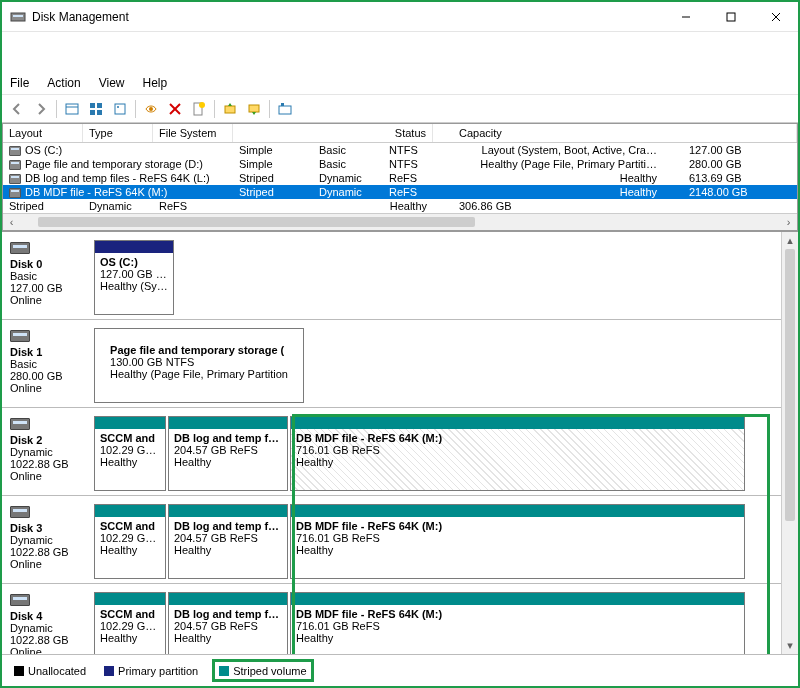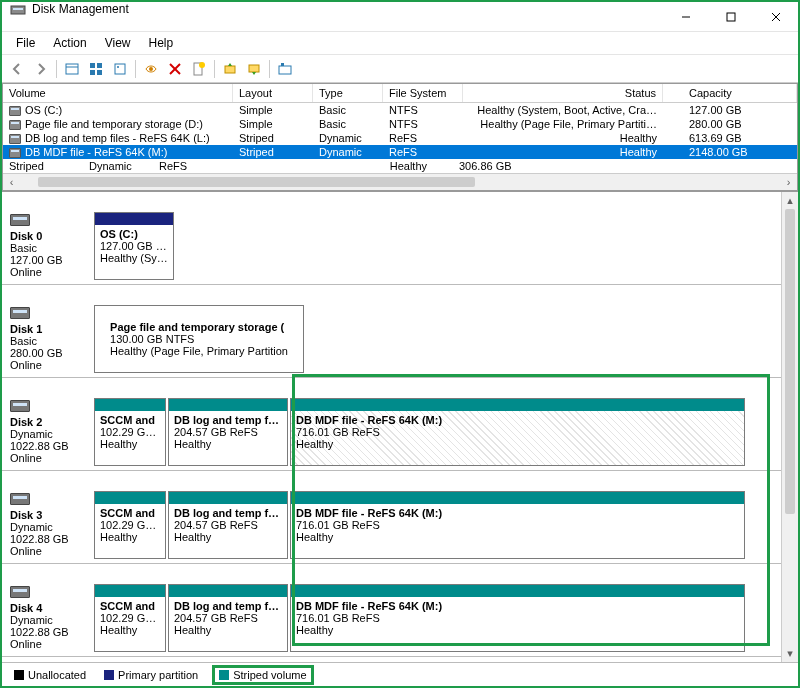--- a/index.html
+++ b/index.html
@@ -1,58 +1,58 @@
 <!DOCTYPE html>
 <html><head>
 <meta charset="utf-8">
 <style>
 * { box-sizing: border-box; margin: 0; padding: 0; }
 body { font-family: "Segoe UI", Tahoma, sans-serif; font-size: 11px; background: #fff; width: 800px; height: 688px; border: 2px solid #1e9c4a; display: flex; flex-direction: column; overflow: hidden; }
-.titlebar { display: flex; align-items: flex-start; height: 30px; padding: 0 0 0 8px; background: #fff; border-bottom: 1px solid #e5e5e5; }
+.titlebar { display: flex; align-items: center; height: 30px; padding: 0 0 0 8px; background: #fff; border-bottom: 1px solid #e5e5e5; }
 .titlebar .icon { width: 16px; height: 16px; margin-right: 6px; }
 .titlebar .title { flex: 1; font-size: 12px; }
 .winbtns { display: flex; }
 .winbtn { width: 45px; height: 30px; display: flex; align-items: center; justify-content: center; }
 .winbtn svg { width: 10px; height: 10px; }
-.menubar { display: flex; gap: 2px; padding: 2px 6px; border-bottom: 1px solid #e5e5e5; }
+.menubar { display: flex; gap: 2px; padding: 2px 0; border-bottom: 1px solid #e5e5e5; margin-top: 40px; }
 .menubar span { padding: 2px 8px; font-size: 12px; }
 .toolbar { display: flex; gap: 2px; align-items: center; padding: 2px 4px; height: 28px; border-bottom: 1px solid #ccc; }
 .tb { width: 22px; height: 22px; display: flex; align-items: center; justify-content: center; }
 .tb svg { width: 16px; height: 16px; }
 .sep { width: 1px; height: 18px; background: #ccc; margin: 0 2px; }
 .voltable { border: 1px solid #999; margin: 0; }
 .vthead { display: flex; background: #fff; border-bottom: 1px solid #ccc; }
 .vthead > div { padding: 3px 6px; border-right: 1px solid #e5e5e5; font-size: 11px; }
 .col-vol { width: 230px; } .col-lay { width: 80px; } .col-typ { width: 70px; }
 .col-fs { width: 80px; } .col-stat { width: 200px; text-align: right; } .col-cap { flex: 1; margin-left: 20px; }
 .vtrow { display: flex; }
 .vtrow > div { padding: 1px 6px; white-space: nowrap; overflow: hidden; text-overflow: ellipsis; }
 .vtrow .vicon { display:inline-block; width:12px; height:10px; background:#888; border:1px solid #555; border-radius:1px; margin-right:4px; vertical-align:middle; position:relative; }
 .vtrow .vicon::after { content:""; position:absolute; left:1px; top:1px; width:8px; height:2px; background:#cfe3f7; }
 .vtrow.selected { background: #0078d7; color: #fff; }
 .hscroll { height: 17px; background: #f0f0f0; border-top: 1px solid #ccc; display:flex; align-items:center; }
 .hscroll .bar { height: 10px; background: #cdcdcd; border-radius: 2px; width: 55%; margin-left: 18px; }
 .hscroll .arrow { width:17px; height:17px; display:flex;align-items:center;justify-content:center; color:#606060;}
 .diskpane { flex: 1; overflow: hidden; position: relative; border-top: 1px solid #999; display:flex; }
 .diskscroll { flex:1; overflow-y:auto; overflow-x:hidden; }
-.diskrow { display: flex; border-bottom: 1px solid #bbb; min-height: 88px; padding: 20px 0 4px 4px; }
+.diskrow { display: flex; border-bottom: 1px solid #bbb; min-height: 88px; padding: 8px 0 4px 4px; }
 .dlabel { width: 88px; padding: 2px 4px; }
 .dl-icon { display:inline-block; width:20px; height:12px; background:#777; border:1px solid #444; border-radius:1px; margin-bottom:2px; position:relative; }
 .dl-icon::after { content:""; position:absolute; left:2px; top:2px; width:14px; height:3px; background:#cfe3f7; }
 .dlabel b { display:block; font-weight:bold; }
 .parts { flex:1; display:flex; gap:2px; padding-right:20px; }
 .partbox { border: 1px solid #7a7a7a; display:flex; flex-direction:column; background:#fff; overflow:hidden; }
 .partbox .stripe { height: 12px; }
 .stripe.blue { background:#1a237e; }
 .stripe.teal { background:#008b8b; }
 .partbox .body { padding: 3px 5px; flex:1; overflow:hidden; }
 .partbox .body b { display:block; font-weight:bold; white-space:nowrap; overflow:hidden; text-overflow:ellipsis; }
 .partbox .body span { display:block; white-space:nowrap; overflow:hidden; text-overflow:ellipsis; }
 .hatch { background-image: repeating-linear-gradient(45deg, #fff 0, #fff 4px, #e4e4e4 4px, #e4e4e4 5px); }
-.legend { display:flex; gap:10px; align-items:center; padding: 4px 8px; border-top:1px solid #bbb; background:#fff; height:24px; }
+.legend { display:flex; gap:10px; padding: 4px 8px; border-top:1px solid #bbb; background:#fff; height:32px; }
 .legend .sw { width:10px; height:10px; display:inline-block; margin-right:4px; }
 .sw.black { background:#000; } .sw.dblue { background:#1a237e; } .sw.teal { background:#008b8b; }
 .legend-group { display:inline-flex; align-items:center; padding:1px 4px; }
 .legend-group.hl { border:3px solid #1e9c4a; }
 .vscroll { width:17px; background:#f0f0f0; border-left:1px solid #ccc; display:flex; flex-direction:column; align-items:center; }
 .vscroll .arrow { width:17px; height:17px; display:flex;align-items:center;justify-content:center; color:#606060; }
 .vscroll .track { flex:1; display:flex; }
 .vscroll .thumb { width:10px; background:#cdcdcd; border-radius:2px; margin:0 auto; }
 .green-big { position:absolute; border:3px solid #1e9c4a; pointer-events:none; }
 </style>
@@ -160,34 +160,33 @@
   <div class="tb">
       <svg viewBox="0 0 16 16">
         <rect x="2" y="5" width="12" height="8" fill="none" stroke="#2a7ab0"></rect>
         <rect x="4" y="2" width="3" height="3" fill="#2a7ab0"></rect>
       </svg>
     </div>
 </div>
 
 <div class="voltable">
   <div class="vthead">
-    <div class="col-vol">Volume</div>
     <div class="col-lay">Layout</div>
     <div class="col-typ">Type</div>
     <div class="col-fs">File System</div>
     <div class="col-stat">Status</div>
     <div class="col-cap">Capacity</div>
   </div>
   <div id="volrows">
       <div class="vtrow">
         <div class="col-vol"><span class="vicon"></span>OS (C:)</div>
         <div class="col-lay">Simple</div>
         <div class="col-typ">Basic</div>
         <div class="col-fs">NTFS</div>
-        <div class="col-stat">Healthy (System, Boot, Active, Cra…</div>
+        <div class="col-stat">Layout (System, Boot, Active, Cra…</div>
         <div class="col-cap">127.00 GB</div>
       </div>
       <div class="vtrow">
         <div class="col-vol"><span class="vicon"></span>Page file and temporary storage (D:)</div>
         <div class="col-lay">Simple</div>
         <div class="col-typ">Basic</div>
         <div class="col-fs">NTFS</div>
         <div class="col-stat">Healthy (Page File, Primary Partiti…</div>
         <div class="col-cap">280.00 GB</div>
       </div>

